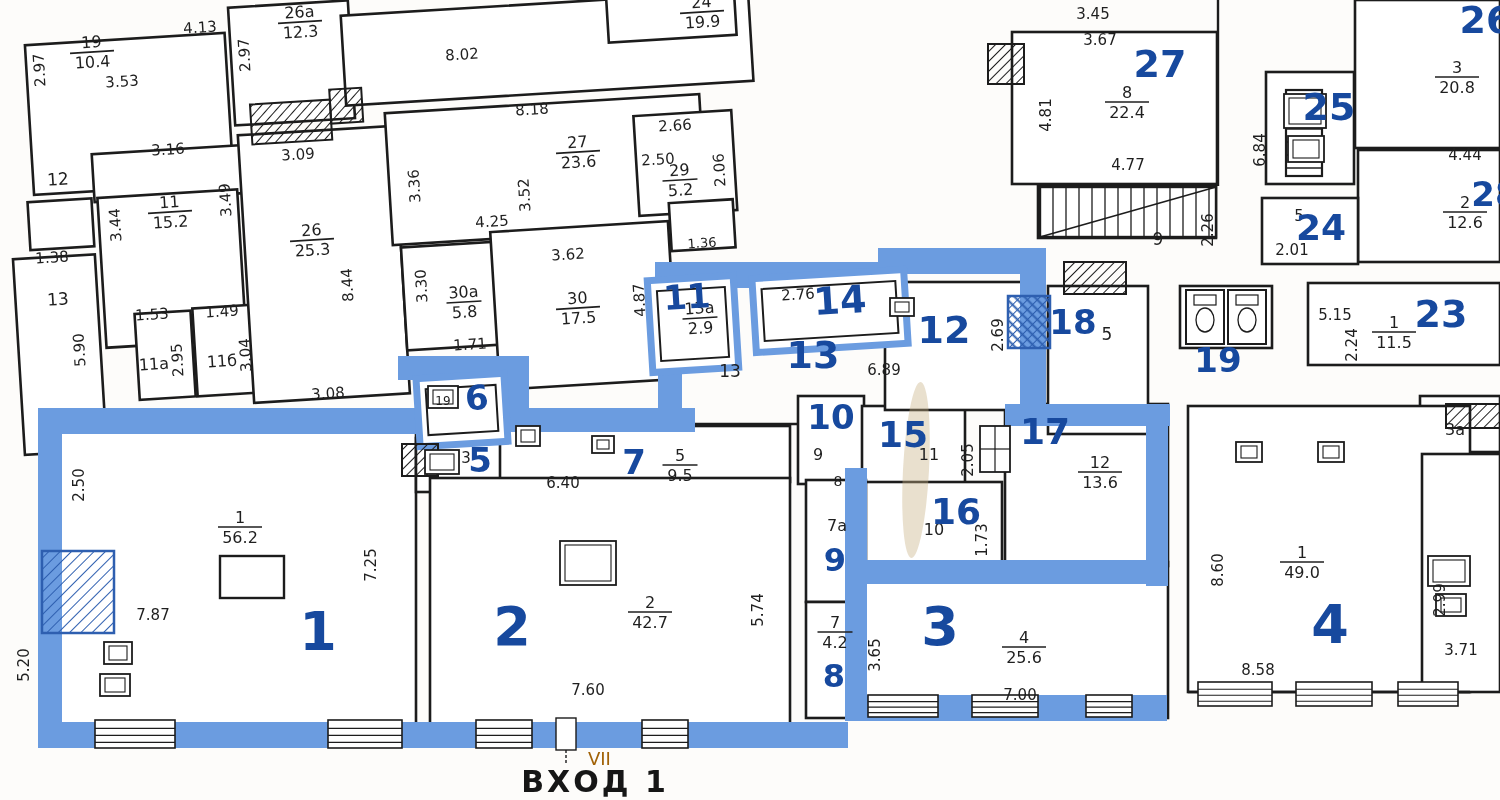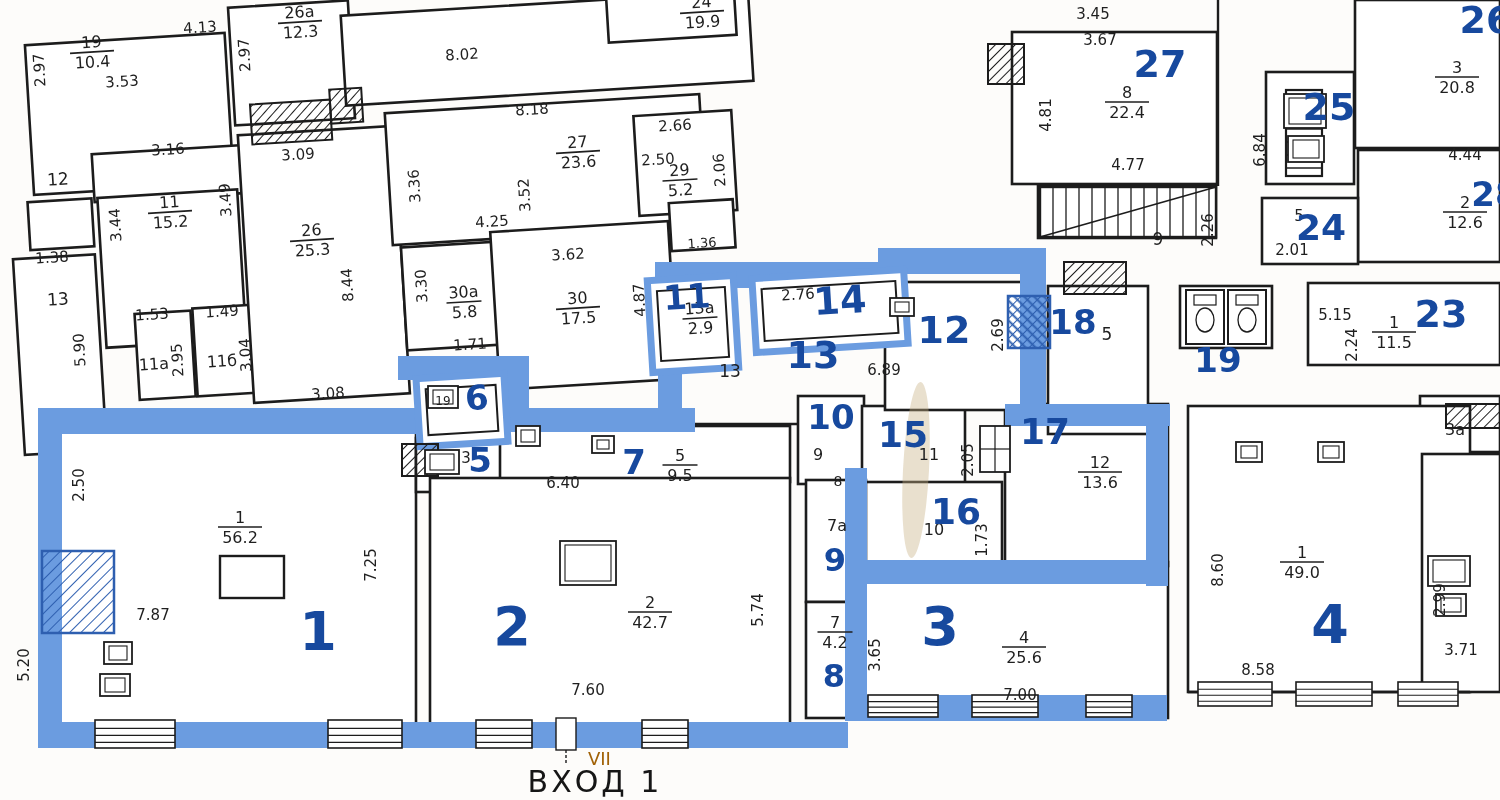--- a/index.html
+++ b/index.html
@@ -1,21 +1,21 @@
 <!DOCTYPE html>
 <html><head>
 <meta charset="utf-8">
 <style>
   html,body{margin:0;padding:0;background:#ffffff;}
   #stage{position:relative;width:1500px;height:800px;overflow:hidden;background:#fdfcfa;
          font-family:"DejaVu Sans", sans-serif;}
   #plan-svg{position:absolute;left:0;top:0;}
   .overlay{position:absolute;color:#1b1b1b;}
   #entrance-label{left:470px;top:764px;width:250px;text-align:center;
-    font-size:30px;font-weight:normal;letter-spacing:3px;color:#161616;}
+    font-size:30px;font-weight:bold;letter-spacing:3px;color:#161616;}
   #vestibule-mark{left:588px;top:748px;font-size:18px;color:#a16207;}
 </style>
 </head>
 <body>
 
 <div id="stage">
   <svg id="plan-svg" width="1500" height="800" viewBox="0 0 1500 800" xmlns="http://www.w3.org/2000/svg">
       <rect x="0" y="0" width="1500" height="800" fill="#fdfcfa"></rect>
       <g transform="rotate(-3.5 360 200)">
         <rect x="35" y="25" width="200" height="150" fill="#ffffff" stroke="#1c1c1c" stroke-width="2.6"></rect>

